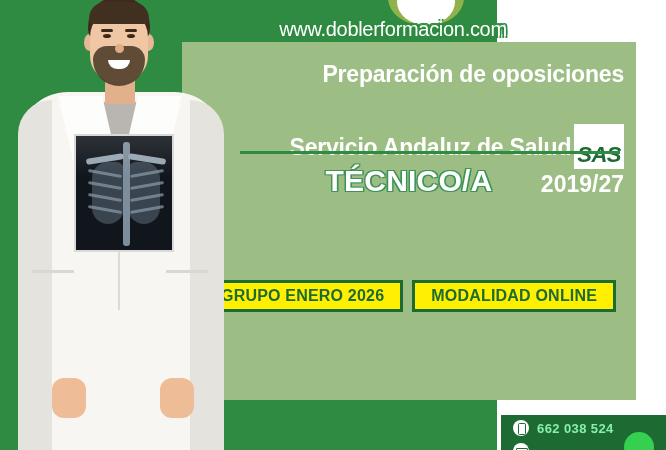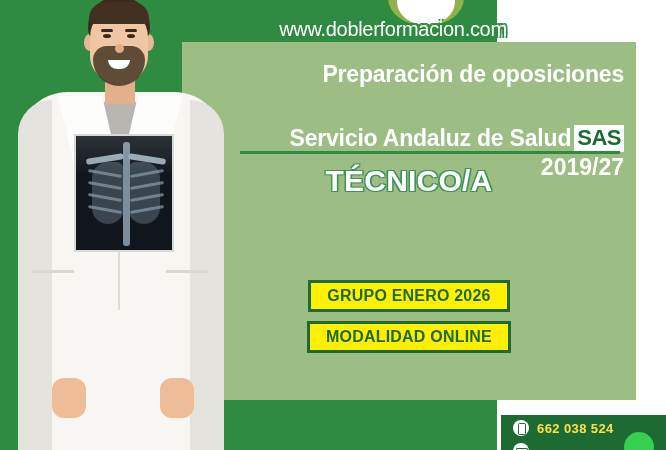--- a/index.html
+++ b/index.html
@@ -98,23 +98,24 @@
     gap:0px;
     margin-top:36px;
   }
   .sas-badge {
     display:inline-block;
     background:#ffffff;
     color:#1d6b33;
     font-weight:bold;
     font-size:22px;
     line-height:1;
-    padding:2px 3px 3px 3px;
+    padding:20px 3px 3px 3px;
     margin-left:3px;
     letter-spacing:-0.5px;
+    font-style:italic;
   }
   .head-year {
     font-size:23px;
     font-weight:bold;
     color:#ffffff;
     margin-top:2px;
     letter-spacing:0px;
   }
 
   
@@ -142,21 +143,21 @@
       -1.4px  1.4px 0 #3f9455,
        1.4px  1.4px 0 #3f9455;
   }
 
   
   .badges {
     position:absolute;
     left:20px; top:238px;
     width:414px;
     display:flex;
-    flex-direction:column;
+    flex-direction:row;
     align-items:center;
     gap:9px;
   }
   .badge {
     background:#ffef00;
     color:#1d6b33;
     border:3px solid #1d6b33;
     font-size:16px;
     font-weight:bold;
     letter-spacing:0.2px;
@@ -199,21 +200,21 @@
   }
   .ic-mail::after {
     content:"";
     position:absolute;
     left:3px; top:5px;
     width:10px; height:7px;
     border:1.5px solid #1d6b33;
     border-radius:1px;
   }
   .contact-text {
-    color:#fde047;
+    color:#86efac;
     font-size:13px;
     font-weight:bold;
     letter-spacing:0.4px;
     white-space:nowrap;
   }
   .wa-bubble {
     position:absolute;
     right:12px; bottom:-12px;
     width:30px; height:30px;
     background:#35d04f;

